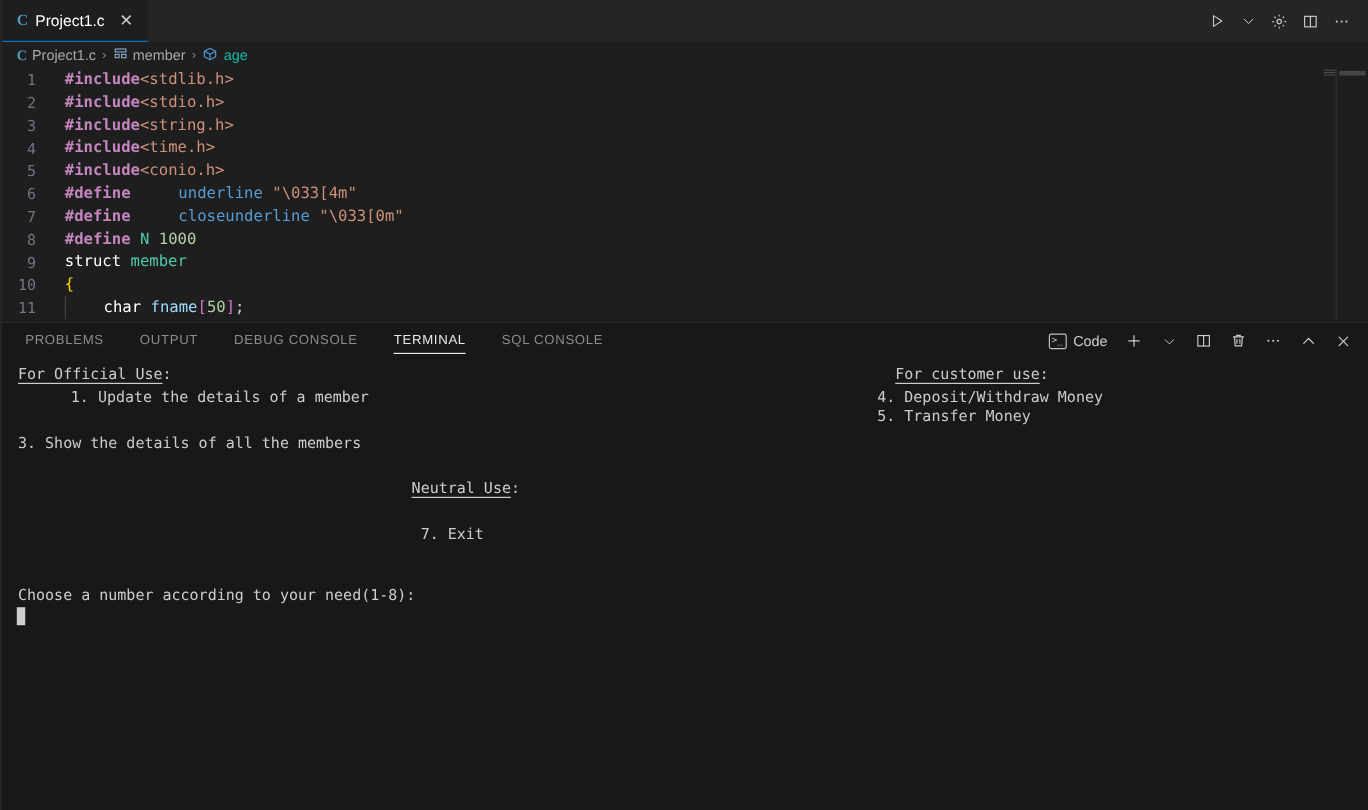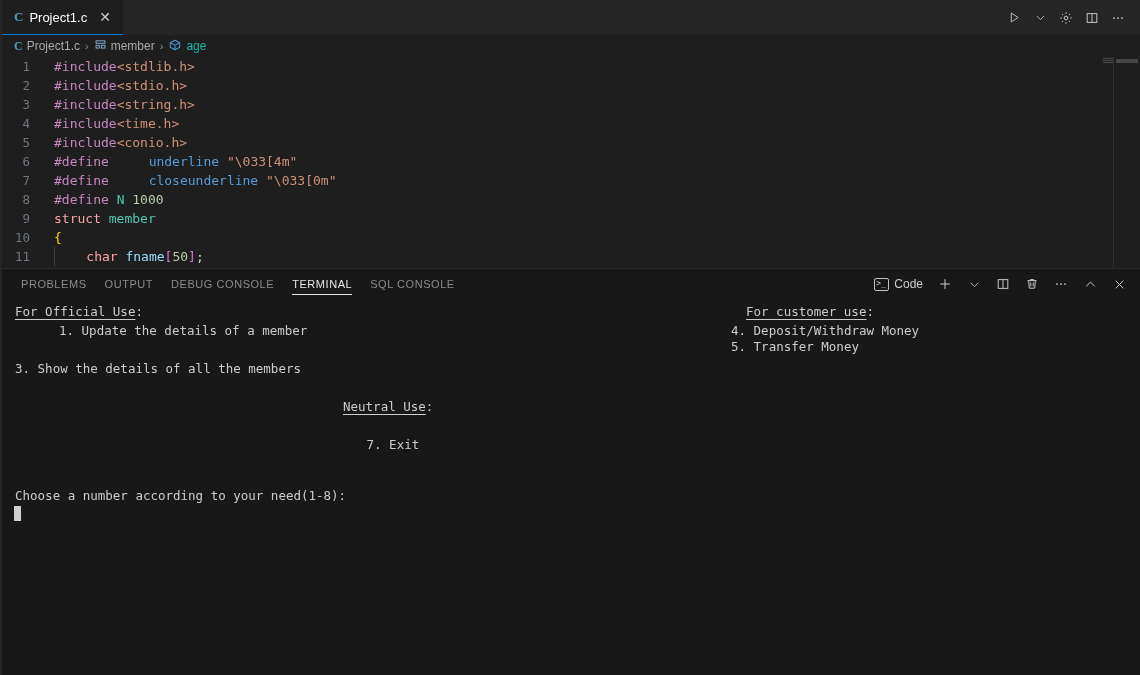--- a/index.html
+++ b/index.html
@@ -38,40 +38,40 @@
   
   .editor{position:absolute;left:2px;top:57px;right:0;height:211px;background:#1e1e1e;overflow:hidden;}
   .code{position:relative;font-family:"DejaVu Sans Mono","Liberation Mono",monospace;font-size:13px;line-height:19px;}
   .cline{display:flex;height:19px;white-space:pre;}
   .lnum{width:46px;min-width:46px;text-align:right;padding-right:18px;box-sizing:border-box;
         color:#6e7681;font-size:12.5px;}
   .ctext{padding-left:6px;}
   .ig{display:inline-block;width:0;border-left:1px solid #404040;height:19px;vertical-align:top;position:relative;}
 
   
-  .t-pre{color:#c586c0;}
+  .t-pre{color:#c586c0;font-weight:bold;}
   .t-inc{color:#ce9178;}
   .t-macro{color:#569cd6;margin-left:32px;}
   .t-str{color:#ce9178;}
   .t-num{color:#b5cea8;}
-  .t-kw{color:#fca5a5;text-align:right;}
+  .t-kw{color:#ffffff;text-align:right;}
   .t-type{color:#4ec9b0;}
   .t-var{color:#9cdcfe;text-align:right;}
   .t-brace-y{color:#ffd700;}
   .t-brace-m{color:#da70d6;}
   .t-plain{color:#d4d4d4;}
   .minimap-divider{position:absolute;right:26px;top:57px;width:1px;height:211px;background:#303030;}
   .minimap-slider{position:absolute;right:2px;top:59px;width:22px;height:4px;background:#5a5a5a;opacity:.65;}
   .minimap-marks{position:absolute;right:27px;top:58px;width:10px;height:6px;}
   .minimap-marks i{display:block;height:1px;background:#4a4a4a;margin-bottom:1px;}
 
   
   .panel{position:absolute;left:2px;top:268px;right:0;bottom:0;background:#181818;border-top:1px solid #2b2b2b;}
   .panel-head{height:30px;display:flex;align-items:stretch;padding-left:10px;}
-  .ptabs{display:flex;align-items:stretch;gap:0;}
+  .ptabs{display:flex;align-items:stretch;gap:12px;}
   .ptab{display:flex;align-items:center;padding:0 9px;font-size:11px;letter-spacing:.55px;
         color:#8c8c8c;text-transform:uppercase;position:relative;}
   .ptab.active{color:#e7e7e7;}
   .ptab.active::after{content:"";position:absolute;left:9px;right:9px;bottom:4px;height:1px;background:#e7e7e7;}
   .phead-spacer{flex:1;}
   .pactions{display:flex;align-items:center;gap:3px;padding-right:8px;}
   .pact{height:22px;min-width:22px;display:flex;align-items:center;justify-content:center;color:#cccccc;border-radius:4px;padding:0 2px;}
   .term-sel{display:flex;align-items:center;gap:5px;padding:0 6px;height:22px;border-radius:4px;color:#cccccc;font-size:12px;}
   .term-ico{width:15px;height:13px;border:1px solid #c0c0c0;border-radius:2px;display:flex;align-items:center;
      justify-content:flex-start;padding-left:1px;box-sizing:border-box;font-size:8px;line-height:1;color:#c0c0c0;
@@ -262,20 +262,20 @@
 
         <div class="trow" style="left:13px;top:3px;"><span class="u">For Official Use</span><span>:</span></div>
         <div class="trow" style="left:13px;top:22px;margin-left:44px;">1. Update the details of a member</div>
         <div class="trow" style="left:13px;top:60px;">3. Show the details of all the members</div>
 
         <div class="trow" style="left:744px;top:3px;"><span class="u">For customer use</span><span>:</span></div>
         <div class="trow" style="left:729px;top:22px;">4. Deposit/Withdraw Money</div>
         <div class="trow" style="left:729px;top:38px;">5. Transfer Money</div>
 
         <div class="trow" style="left:341px;top:98px;"><span class="u">Neutral Use</span><span>:</span></div>
-        <div class="trow" style="left:341px;top:136px;margin-left:16px;"> 7. Exit</div>
+        <div class="trow" style="left:341px;top:136px;"> 7. Exit</div>
 
         <div class="trow" style="left:13px;top:187px;">Choose a number according to your need(1-8):</div>
         <div class="cursor" style="left:12px;top:207px;"></div>
       </div>
     </div>
   </div>
 </div>
 
 </body></html>

